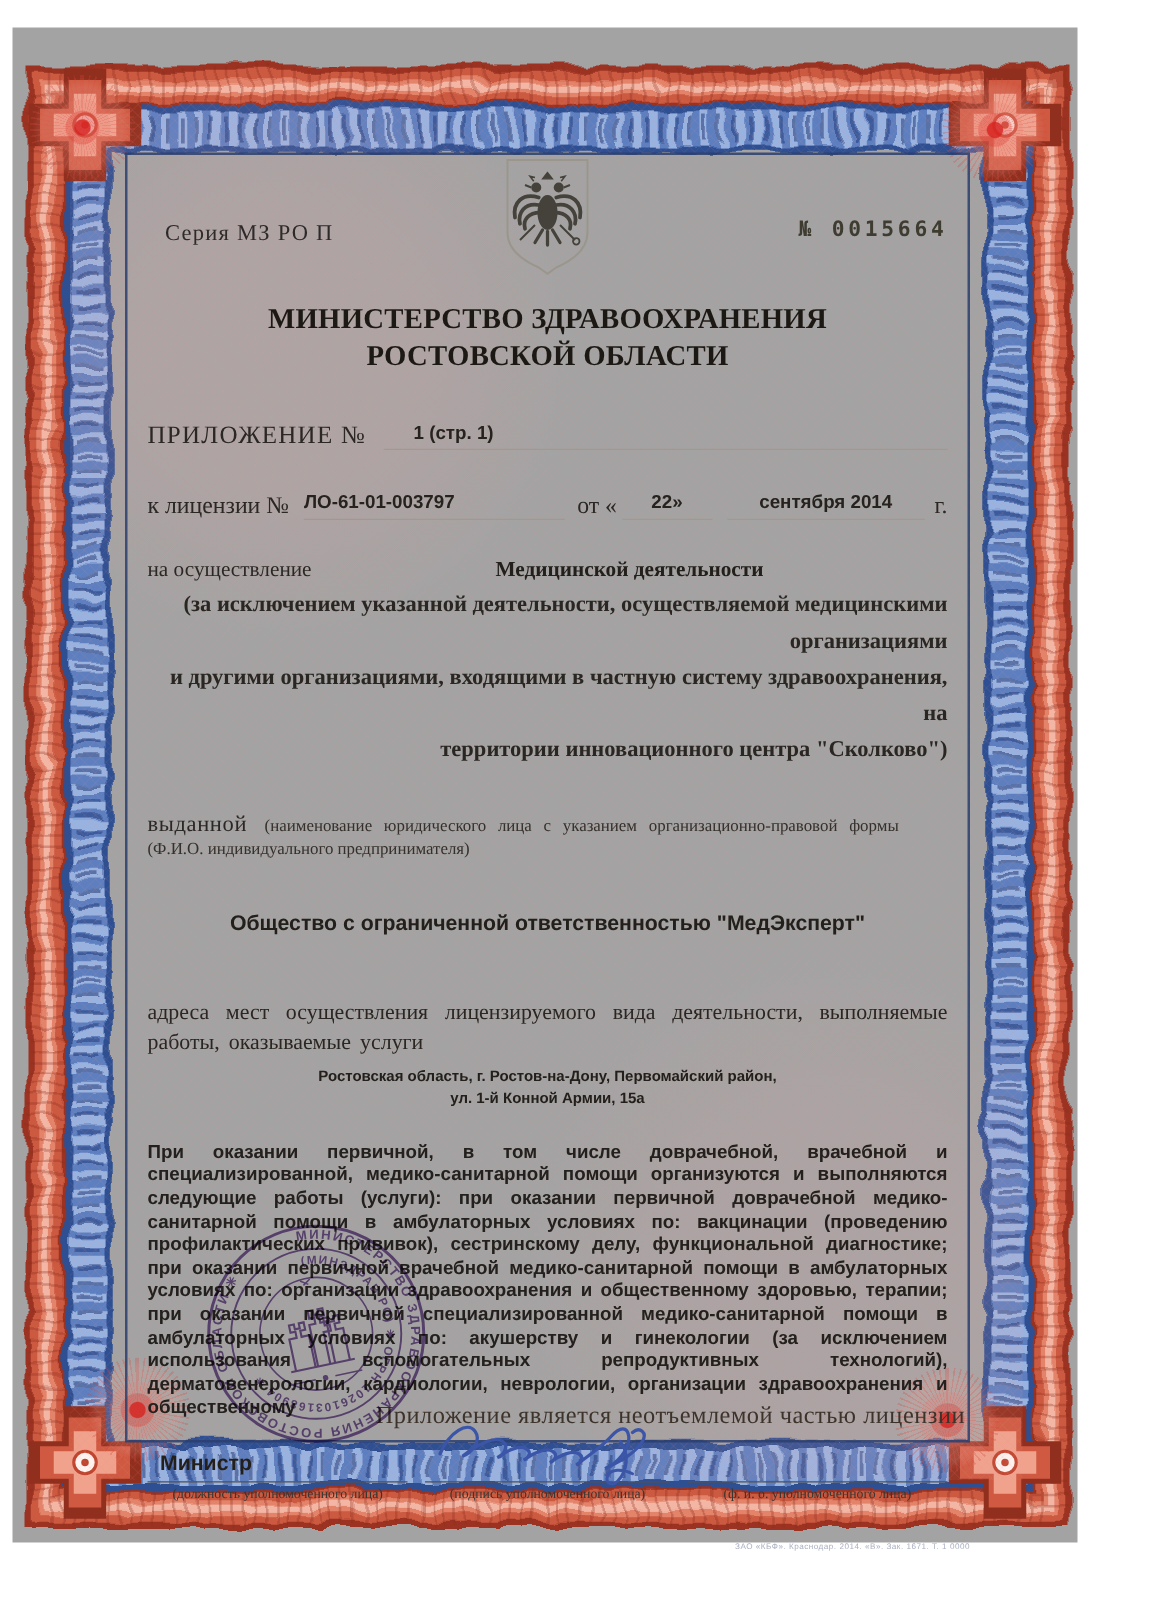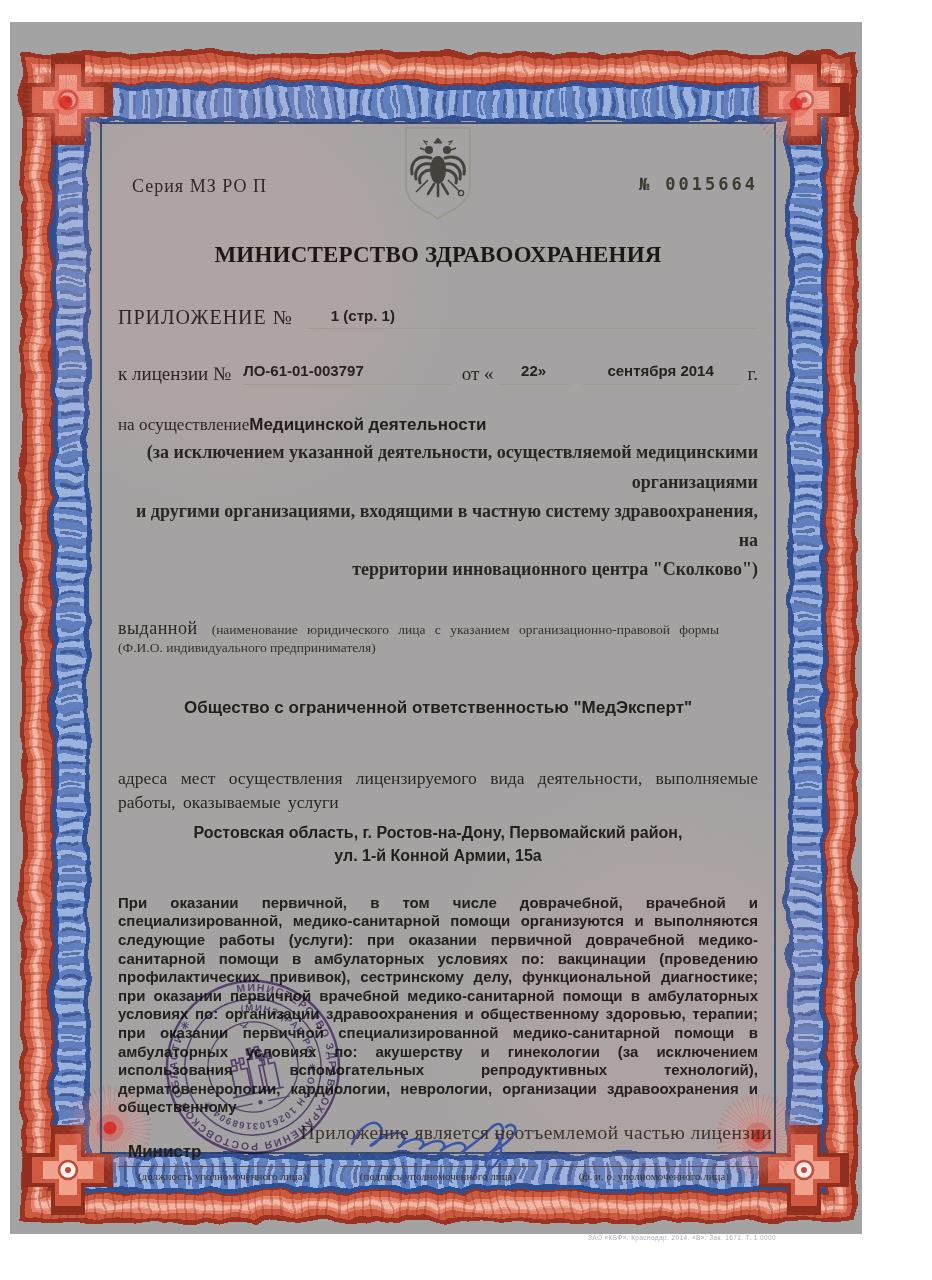--- a/index.html
+++ b/index.html
@@ -41,36 +41,36 @@
   .annex-field .bold-val{margin-left:24px;}
 
   .license-row{margin-top:30px;display:flex;align-items:flex-end;font-size:19px;}
   .lbl{white-space:nowrap;color:#2b2724;}
   .lic-num{flex:1.25;margin:0 10px 0 12px;padding-bottom:3px;}
   .lic-day{width:72px;text-align:center;margin:0 4px;padding-bottom:3px;}
   .lic-month{width:158px;text-align:center;margin:0 8px;padding-bottom:3px;}
 
   .activity-row{margin-top:30px;display:flex;align-items:baseline;}
   .act-label{font-size:17px;white-space:nowrap;color:#2b2724;}
-  .act-title{flex:1;font-family:Liberation Sans, sans-serif;font-weight:bold;
+  .act-title{flex:1;text-align:center;font-family:Liberation Serif, serif;font-weight:bold;
     font-size:17px;color:#23201c;}
   .act-notes{margin-top:3px;text-align:right;font-family:Liberation Serif, serif;
     font-weight:bold;font-size:18px;line-height:1.62;color:#2a2723;}
 
   .issued{margin-top:34px;text-align:justify;}
   .issued-label{font-size:18px;letter-spacing:0.5px;margin-right:10px;color:#2b2724;}
   .issued-note{font-size:13.5px;word-spacing:6px;color:#35302b;}
   .issued-note2{font-size:13.5px;color:#35302b;margin-top:1px;}
   .org{margin-top:42px;text-align:center;font-family:"Liberation Sans",sans-serif;
     font-weight:bold;font-size:17px;color:#23201c;}
 
   .addr-intro{margin-top:48px;font-size:17.5px;line-height:1.38;text-align:justify;
     word-spacing:3px;color:#2b2622;}
   .addr-bold{margin-top:8px;text-align:center;font-family:"Liberation Sans",sans-serif;
-    font-weight:bold;font-size:16px;line-height:1.42;color:#23201c;}
+    font-weight:bold;font-size:12px;line-height:1.42;color:#23201c;}
 
   .works{margin-top:26px;font-family:"Liberation Sans",sans-serif;font-weight:bold;
     font-size:15px;line-height:1.24;text-align:justify;color:#23201d;}
 
   .sign-row{margin-top:9px;display:flex;align-items:flex-end;}
   .sign-col{display:flex;flex-direction:column;}
   .sc1{width:33%;}
   .sc2{width:31%;margin-left:14px;}
   .sc3{width:33%;margin-left:14px;}
   .sign-top{height:40px;position:relative;}
@@ -176,20 +176,21 @@
             <path d="M36,60 l-6,10 M40,61 l0,11 M44,60 l6,10" stroke-width="2.6" stroke-linecap="round"></path>
             <path d="M30,56 l-12,12 M50,56 l12,12" stroke-width="1.6"></path>
             <circle cx="63" cy="69" r="2.6" fill="none" stroke-width="1.4"></circle>
           </g>
         </svg>
         <span class="docnum">№ 0015664</span>
       </div>
 
       <div class="title">
         <div>МИНИСТЕРСТВО ЗДРАВООХРАНЕНИЯ</div>
+        <div>РОСТОВСКОЙ ОБЛАСТИ</div>
       </div>
 
       <div class="annex-row">
         <span class="annex-label">ПРИЛОЖЕНИЕ №</span>
         <span class="annex-field fieldline">
           <span class="bold-val">1 (стр. 1)</span>
         </span>
       </div>
 
       <div class="license-row">

